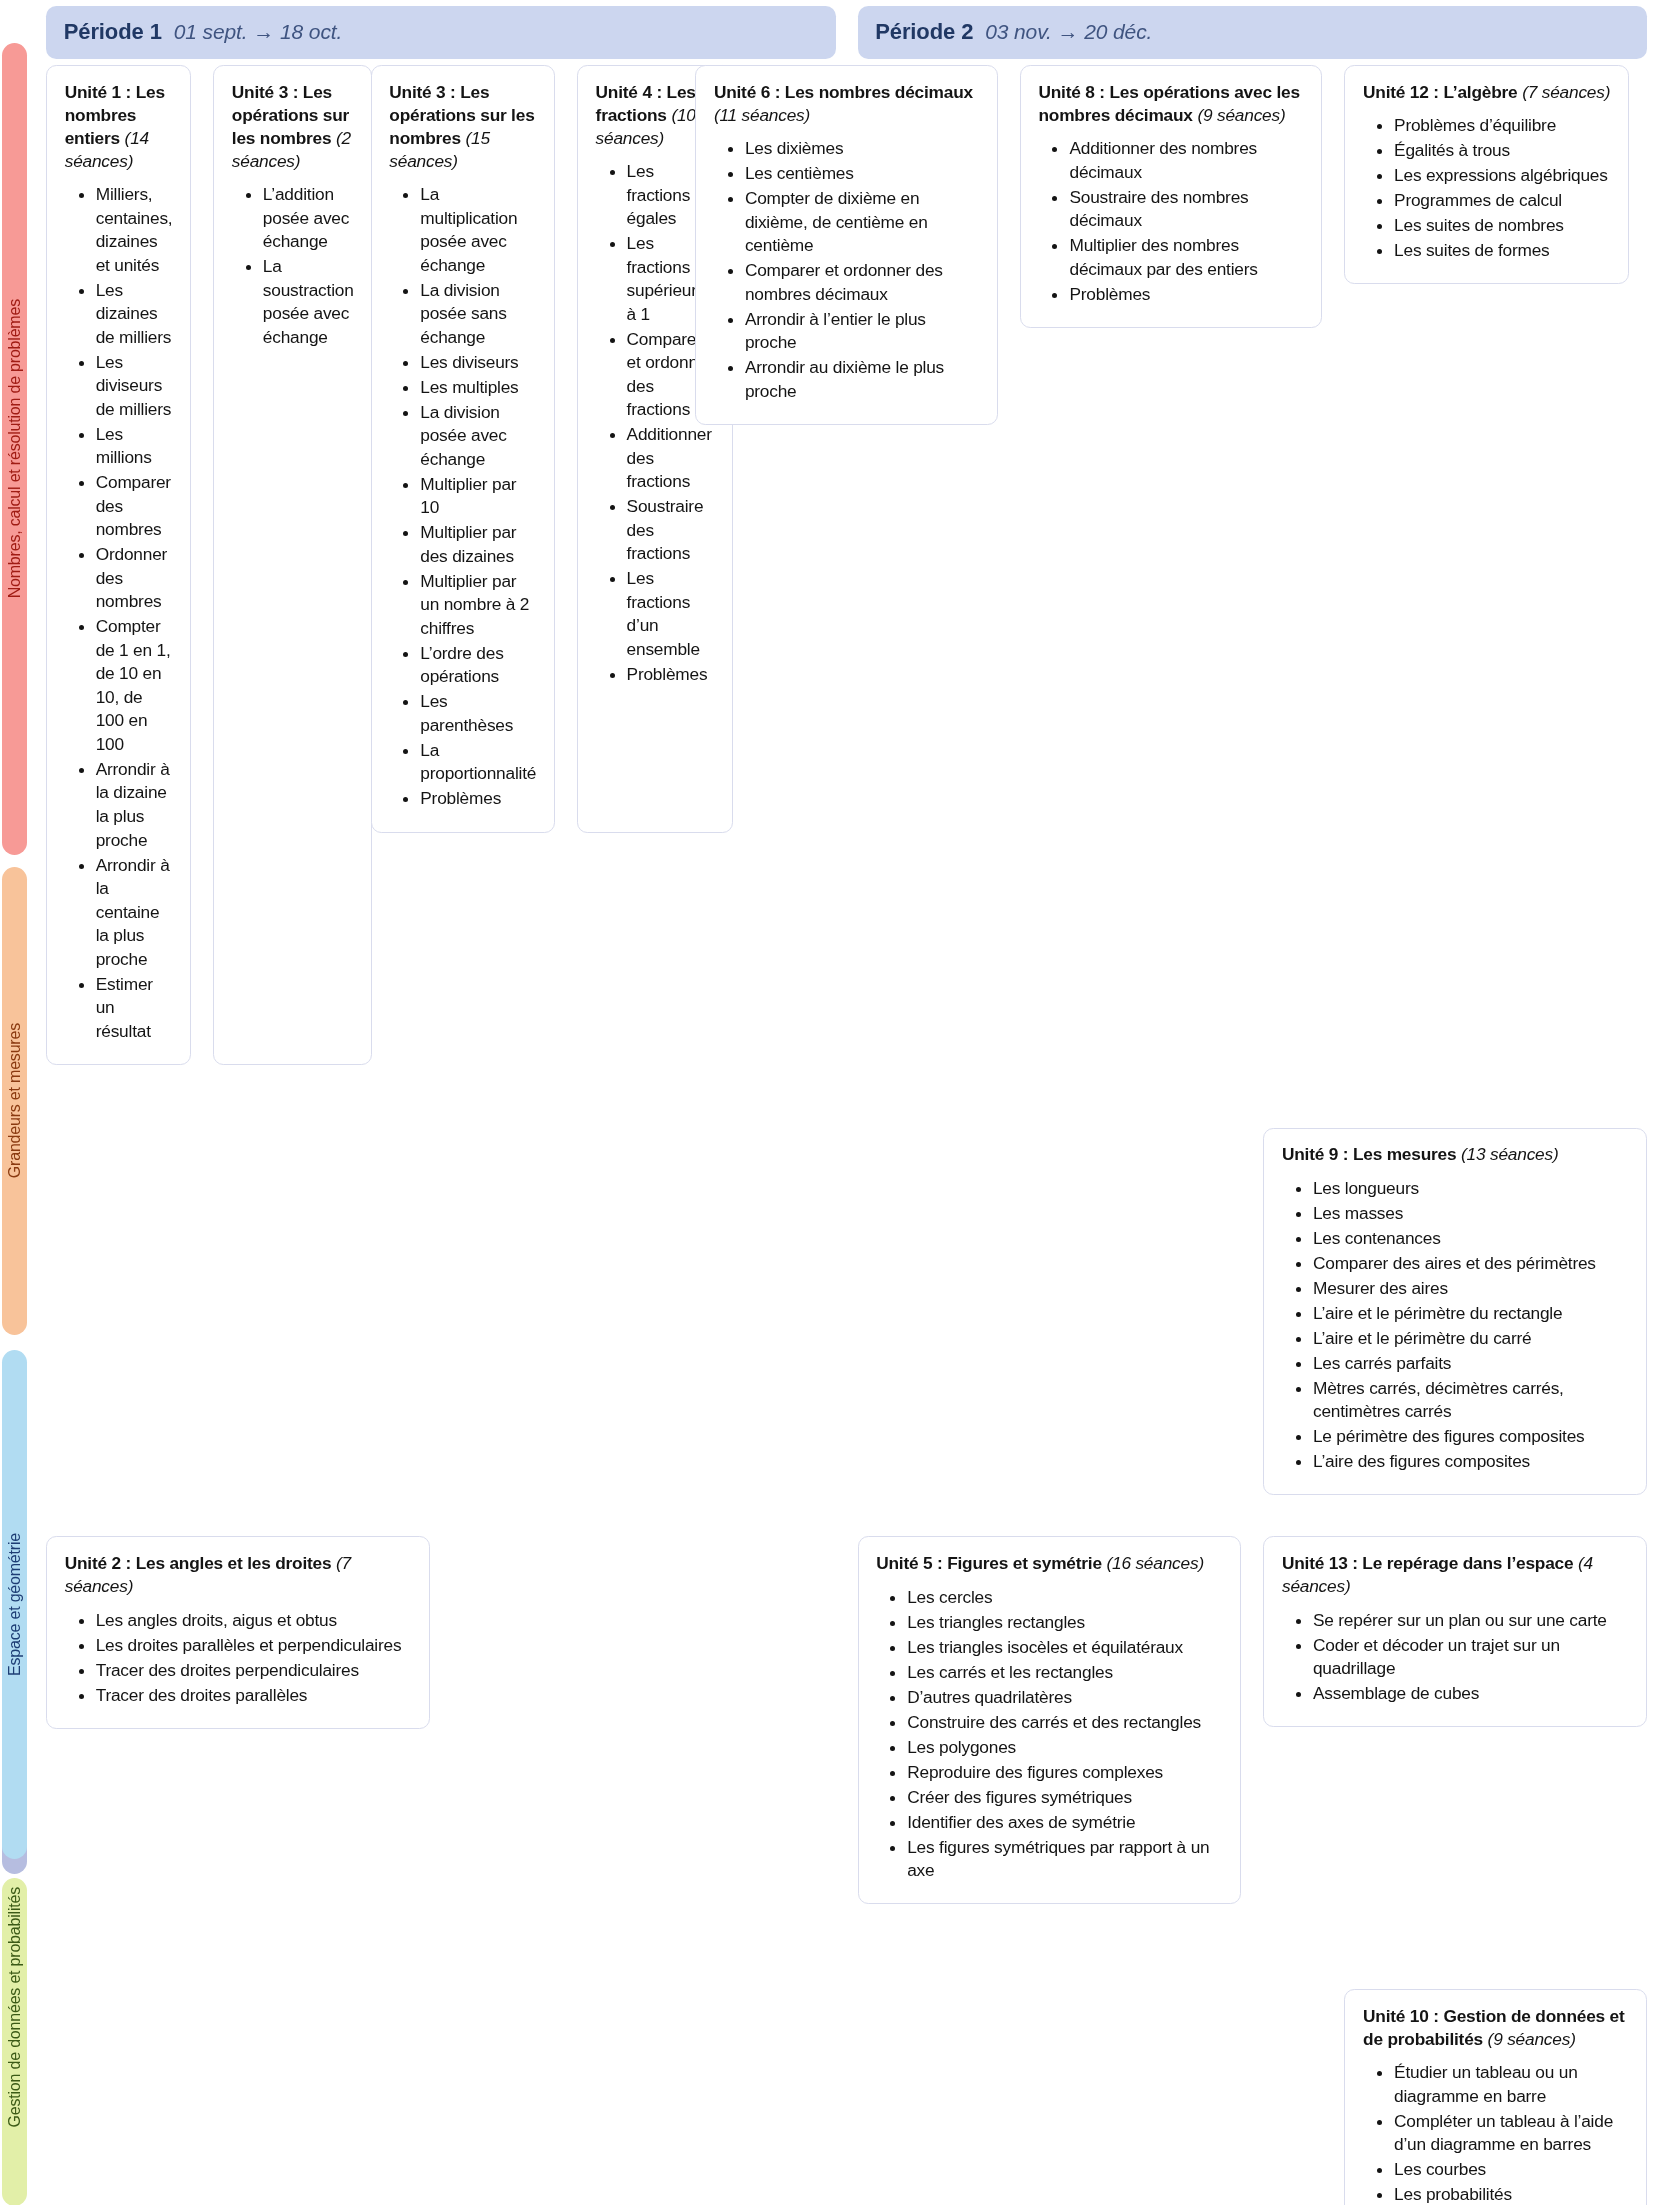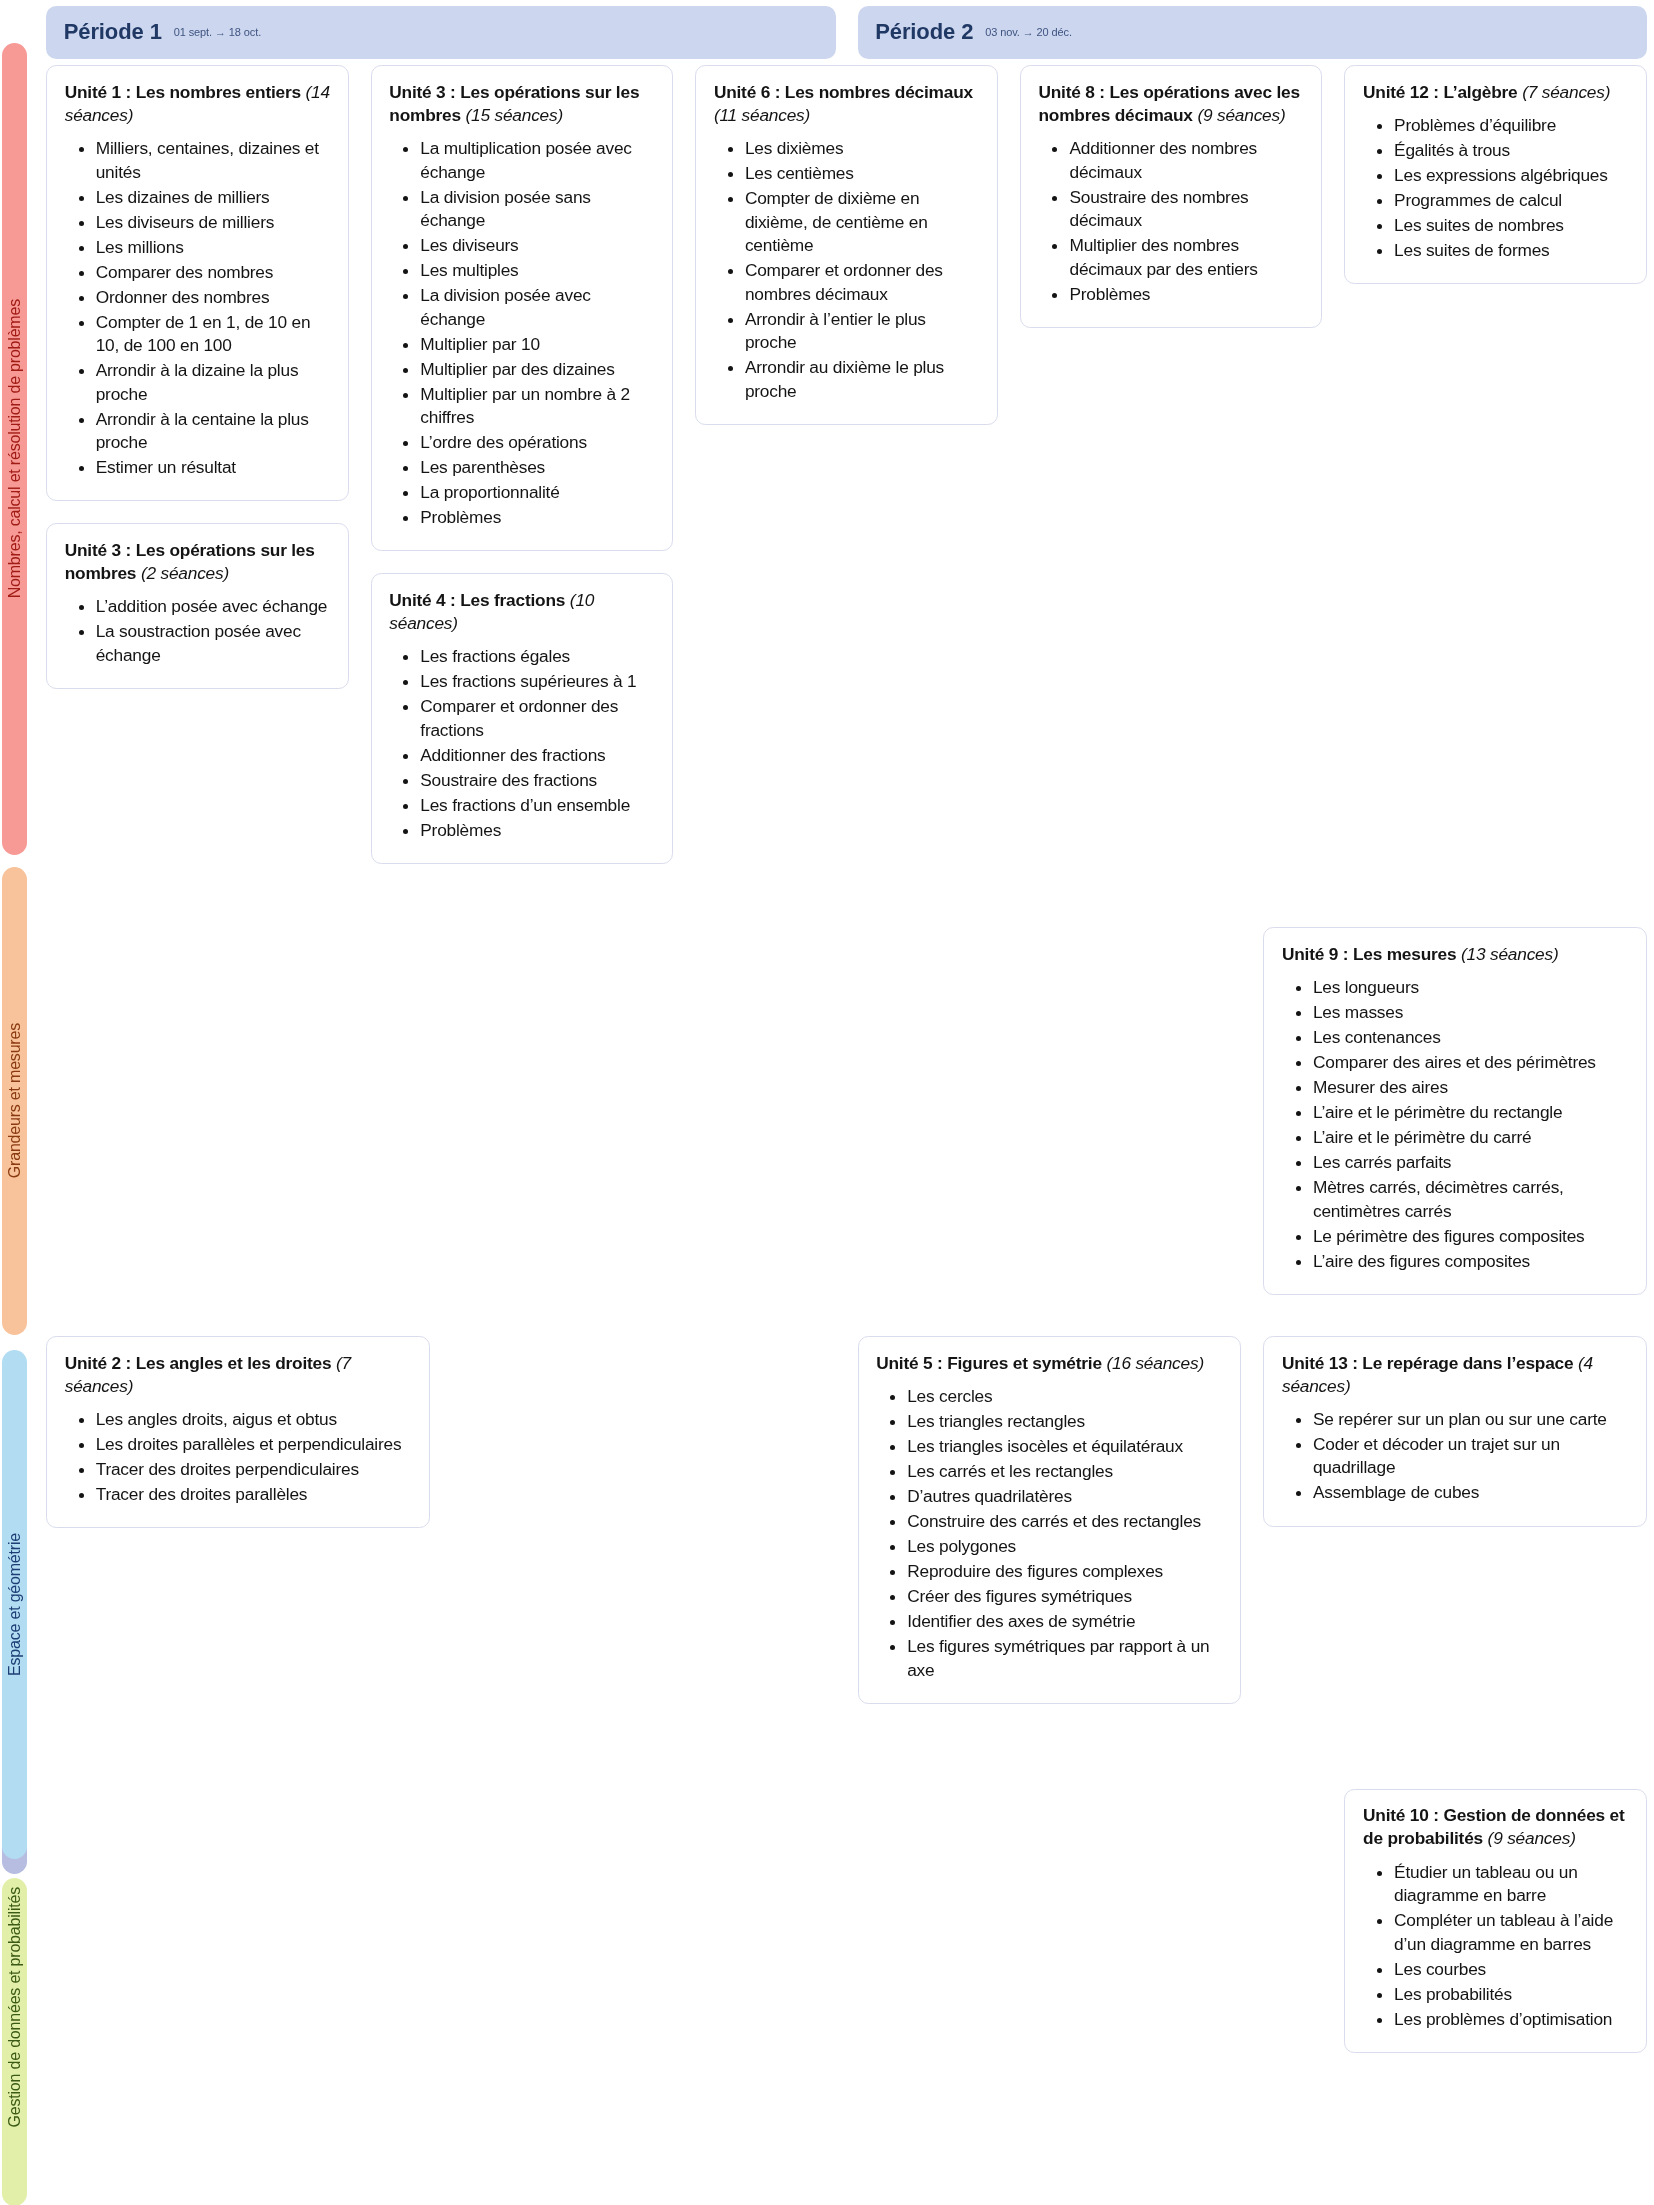--- a/index.html
+++ b/index.html
@@ -37,24 +37,25 @@
     white-space: nowrap;
     overflow: hidden;
   }
   .period-name {
     font-size: 22px;
     font-weight: bold;
     color: #203864;
     letter-spacing: -0.1px;
   }
   .period-dates {
-    font-size: 11px;
+    font-size: 21px;
     color: #3f5480;
     margin-left: 11.8px;
     letter-spacing: -0.1px;
+    font-style: italic;
   }
 
   
   .band {
     position: absolute;
     left: 2.2px;
     width: 25px;
     border-radius: 12.5px;
     display: flex;
     align-items: center;
@@ -78,21 +79,21 @@
   }
   .row {
     display: flex;
     gap: 22px;
     align-items: flex-start;
   }
   .col {
     flex: 1 1 0;
     min-width: 0;
     display: flex;
-    flex-direction: column;
+    flex-direction: row;
     gap: 22px;
   }
   .card {
     background: #ffffff;
     border: 1.1px solid #d9dced;
     border-radius: 10.3px;
     padding: 14.8px 17.7px 19px 17.7px;
   }
   .card-title {
     font-size: 17.3px;

